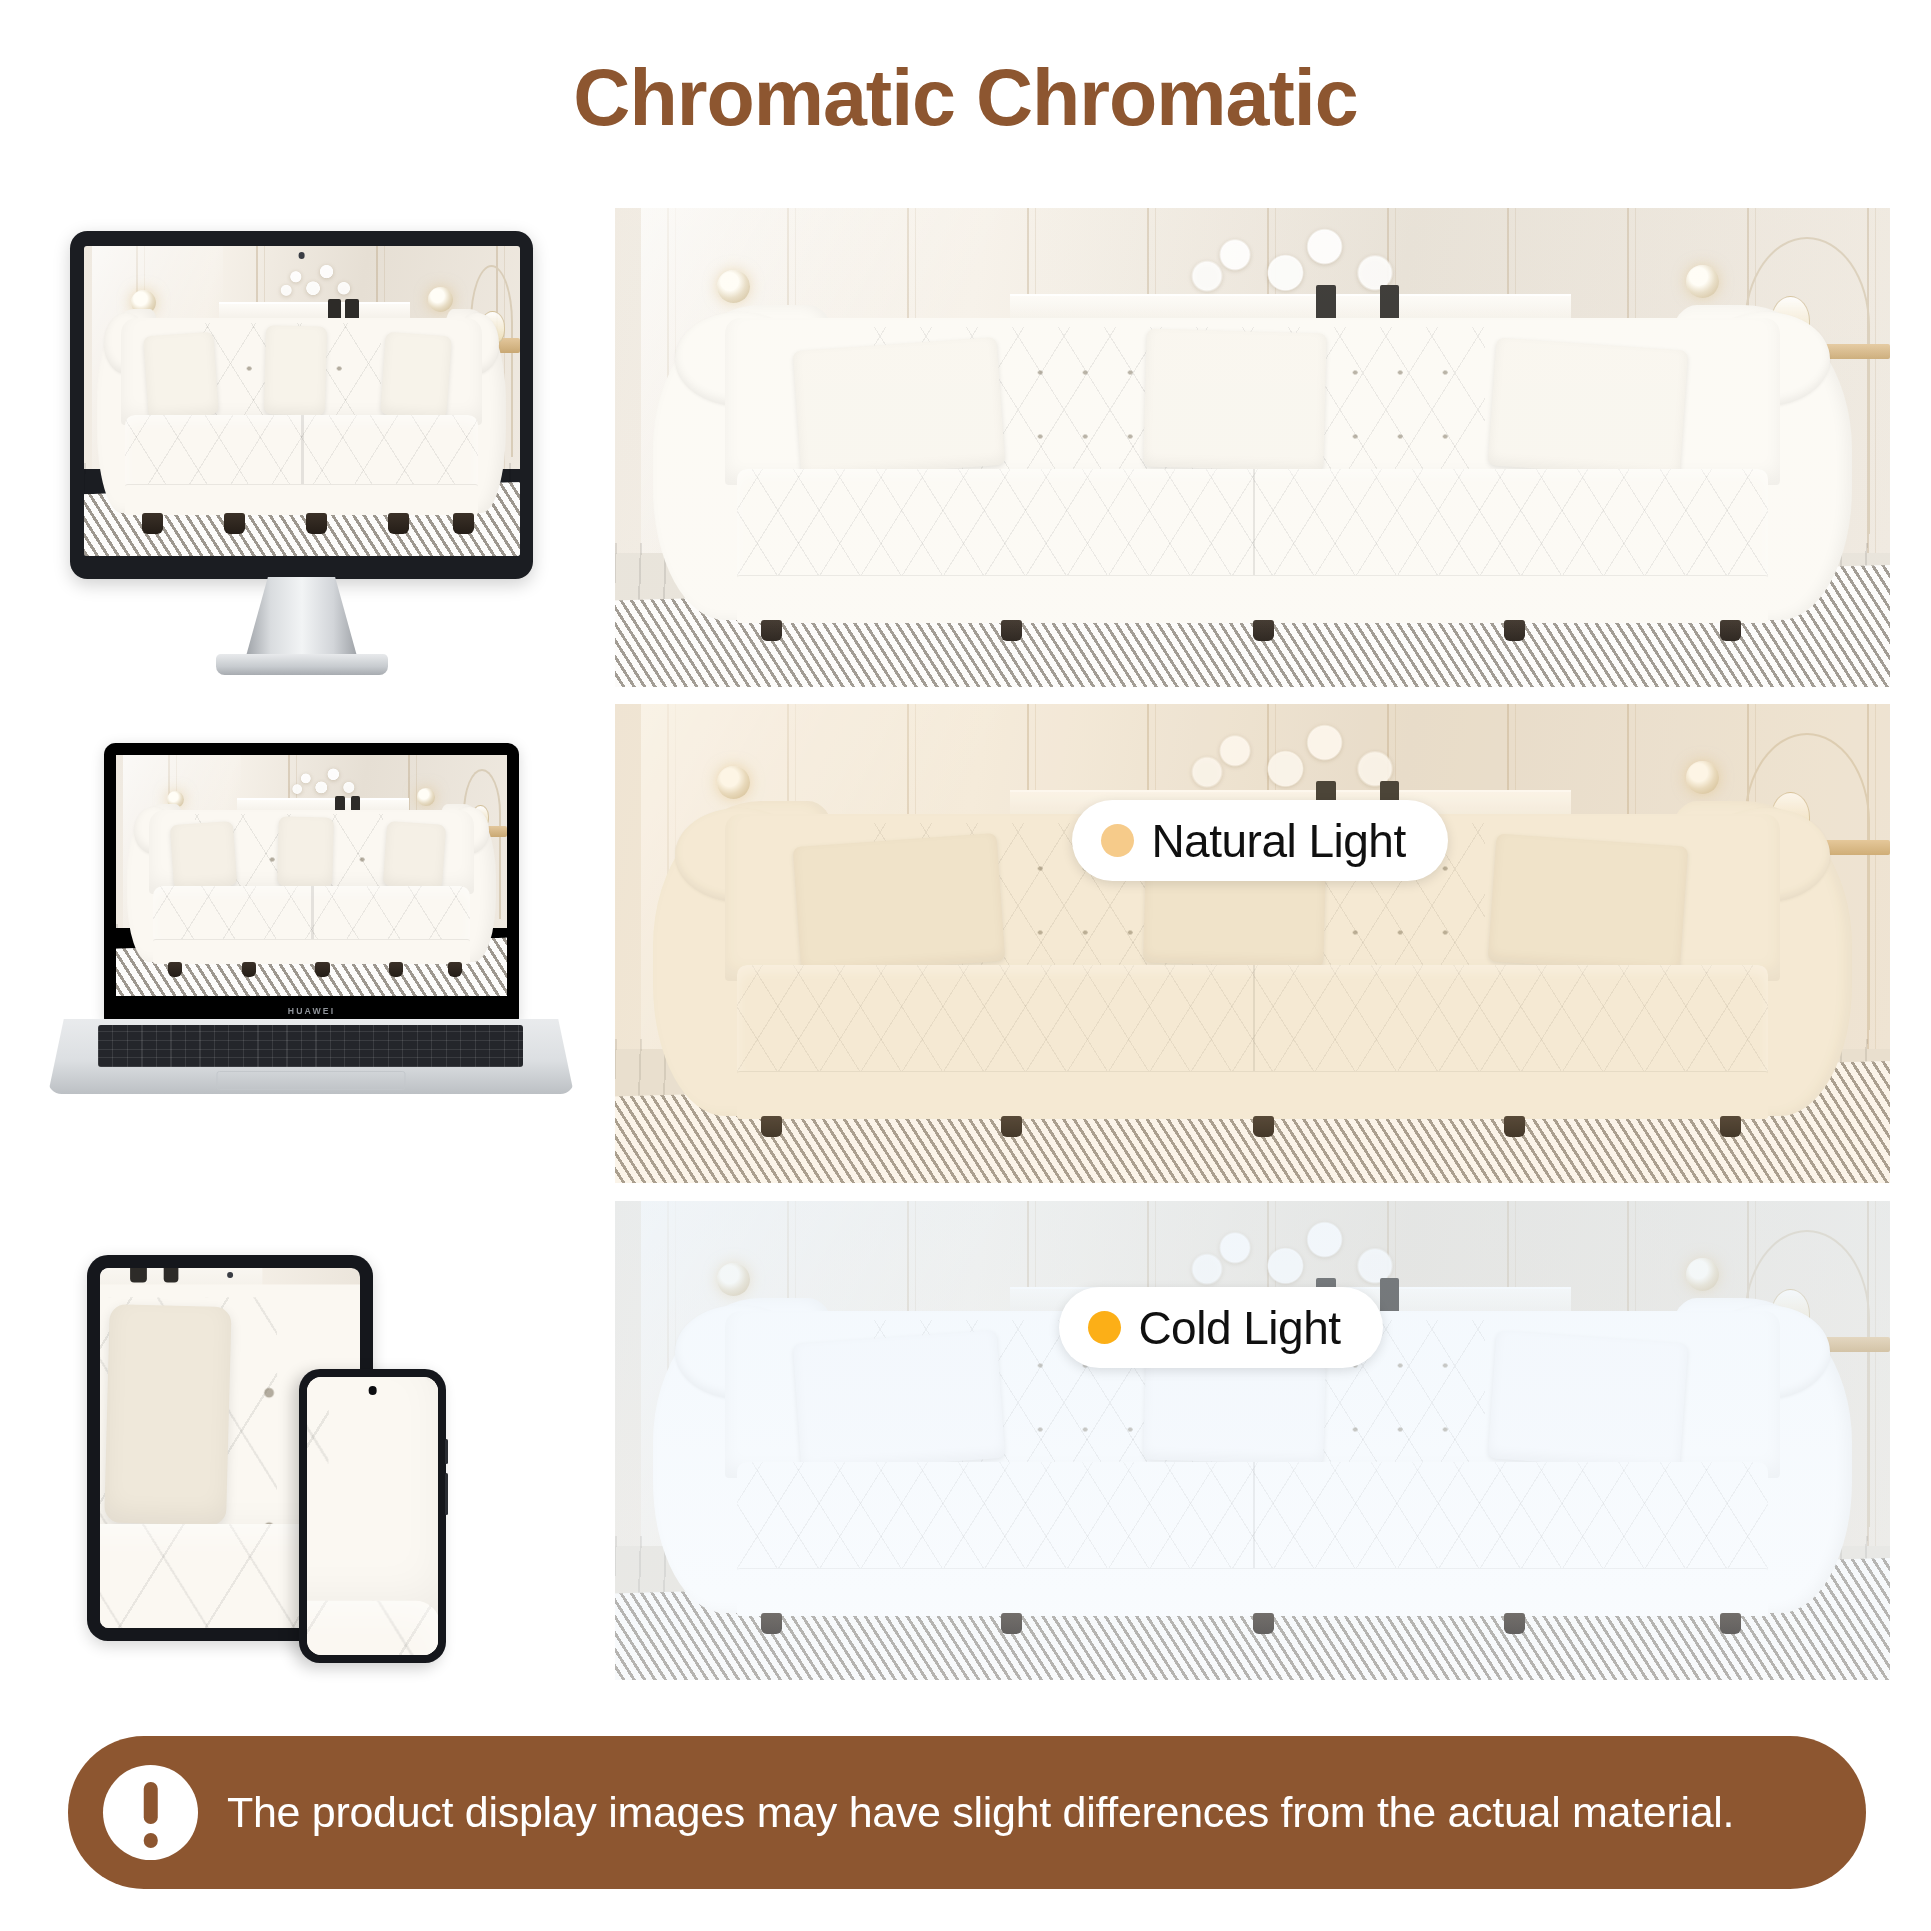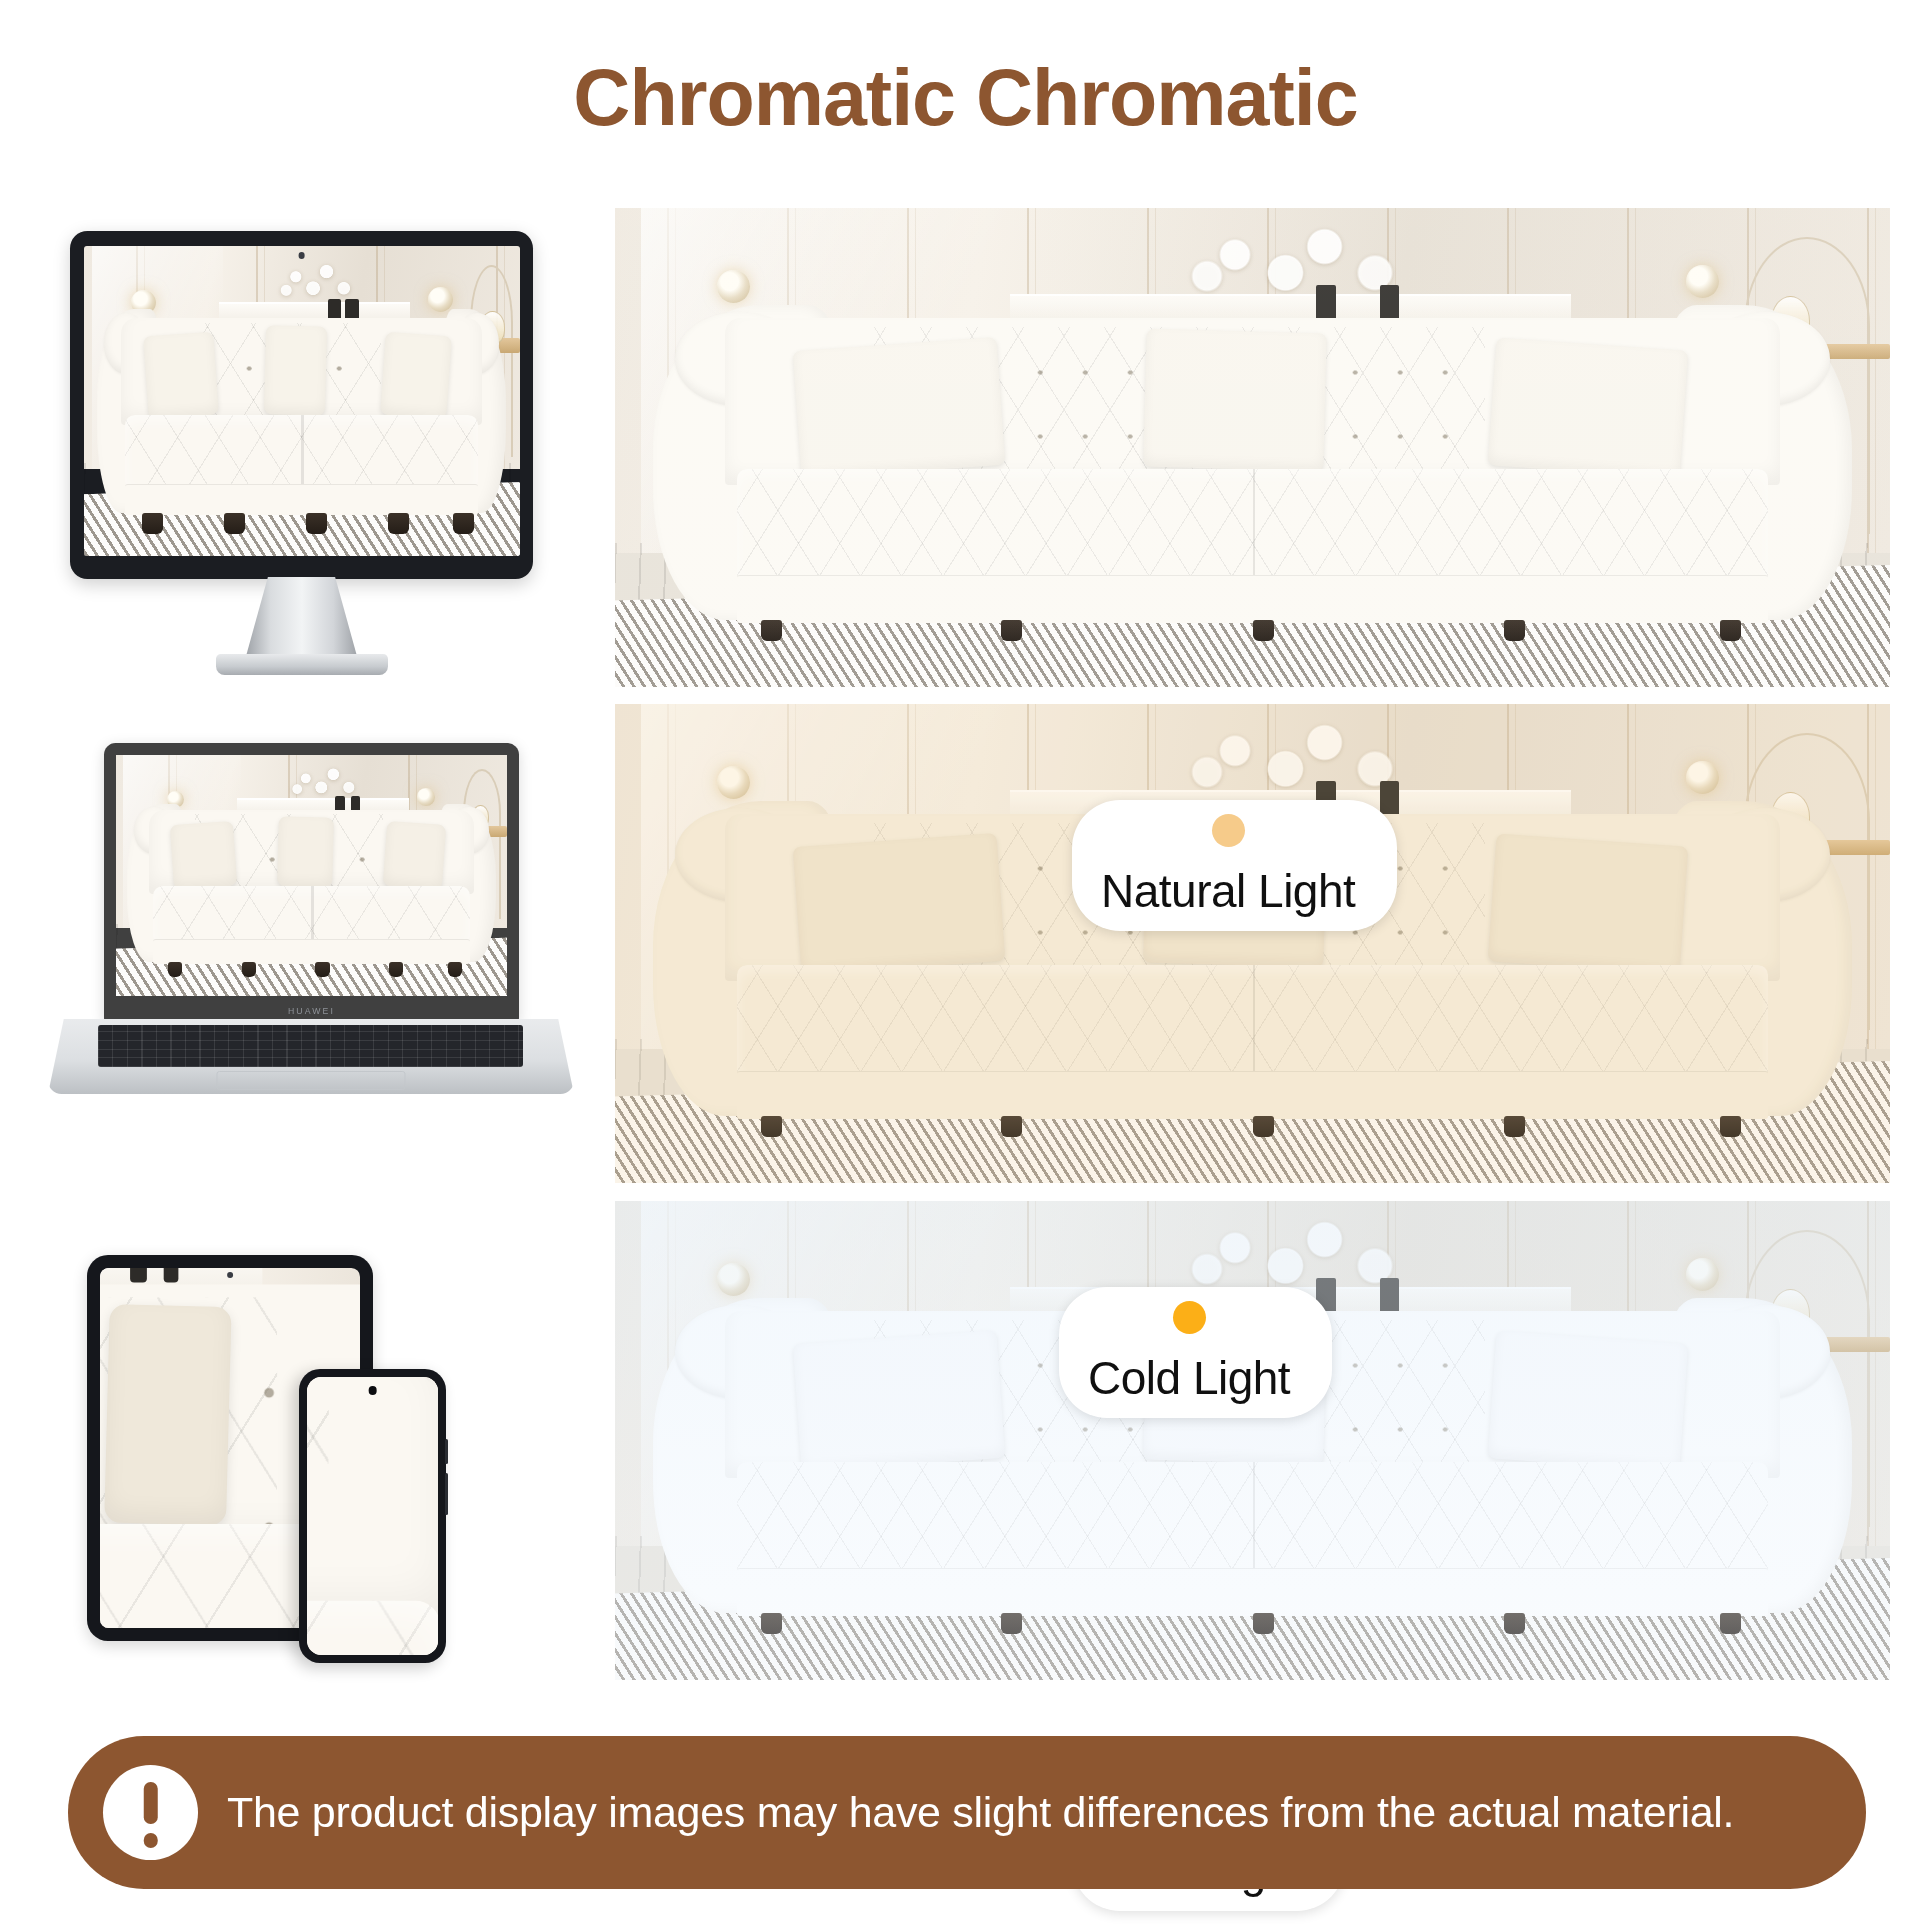--- a/index.html
+++ b/index.html
@@ -50,23 +50,24 @@
     position: absolute; left: 50%; transform: translateX(-50%);
     top: 423px; width: 172px; height: 21px;
     background: linear-gradient(180deg,#e8eaec 0%,#c7cbcf 60%,#a7abb0 100%);
     border-radius: 4.8px 4.8px 8.7px 8.7px;
   }
 
   
   .laptop { position: absolute; left: 48px; top: 560px; width: 526px; height: 348px; }
   .laptop-lid {
     position: absolute; left: 56px; top: 0; width: 415px; height: 278px;
-    background: #404040; border-radius: 11.6px 11.6px 2.9px 2.9px;
+    background: #000000; border-radius: 11.6px 11.6px 2.9px 2.9px;
     padding: 11.6px 11.6px 25px 11.6px;
     box-shadow: 0 3.9px 13.5px rgba(0,0,0,.15);
+    font-weight: bold;
   }
   .laptop-screen { position: relative; width: 100%; height: 100%; overflow: hidden; }
   .laptop-brand {
     position: absolute; bottom: 4.8px; left: 0; width: 100%;
     text-align: center; color: #8e9298; font-size: 8.7px; letter-spacing: 2.1px;
   }
   .laptop-base {
     position: absolute; left: 0; top: 276px; width: 526px; height: 75px;
     background: linear-gradient(180deg,#e9ebed 0%,#dcdfe2 55%,#bcc0c4 100%);
     border-radius: 5.8px 5.8px 13.5px 13.5px;
@@ -276,21 +277,20 @@
   .tint { position: absolute; inset: 0; pointer-events: none; }
 
   
   .badge {
     position: absolute;
     display: flex; align-items: center; gap: 17.4px;
     background: #ffffff;
     border-radius: 48px;
     padding: 13.5px 42px 13.5px 29px;
     box-shadow: 0 2.9px 11.6px rgba(0,0,0,.12);
-    flex-direction: column;
   }
   .badge-dot { width: 33px; height: 33px; border-radius: 50%; flex: 0 0 auto; }
   .badge-label { font-size: 46px; color: #101010; white-space: nowrap; letter-spacing: -0.5px; }
   .badge.b1 { left: 457px; top: 592px; }
   .badge.b2 { left: 444px; top: 1079px; }
   .badge.b3 { left: 457px; top: 1572px; }
 
   
   .disclaimer {
     position: absolute; left: 68px; top: 1736px;

